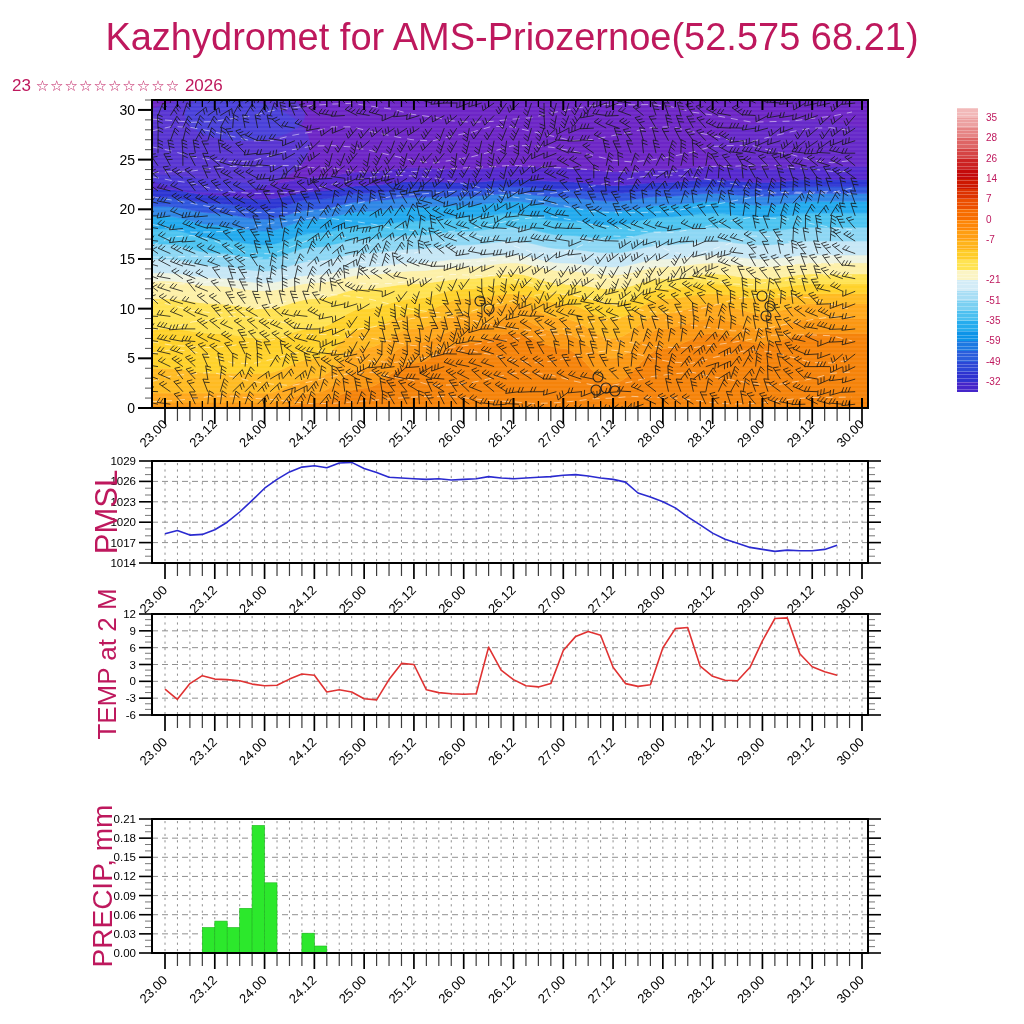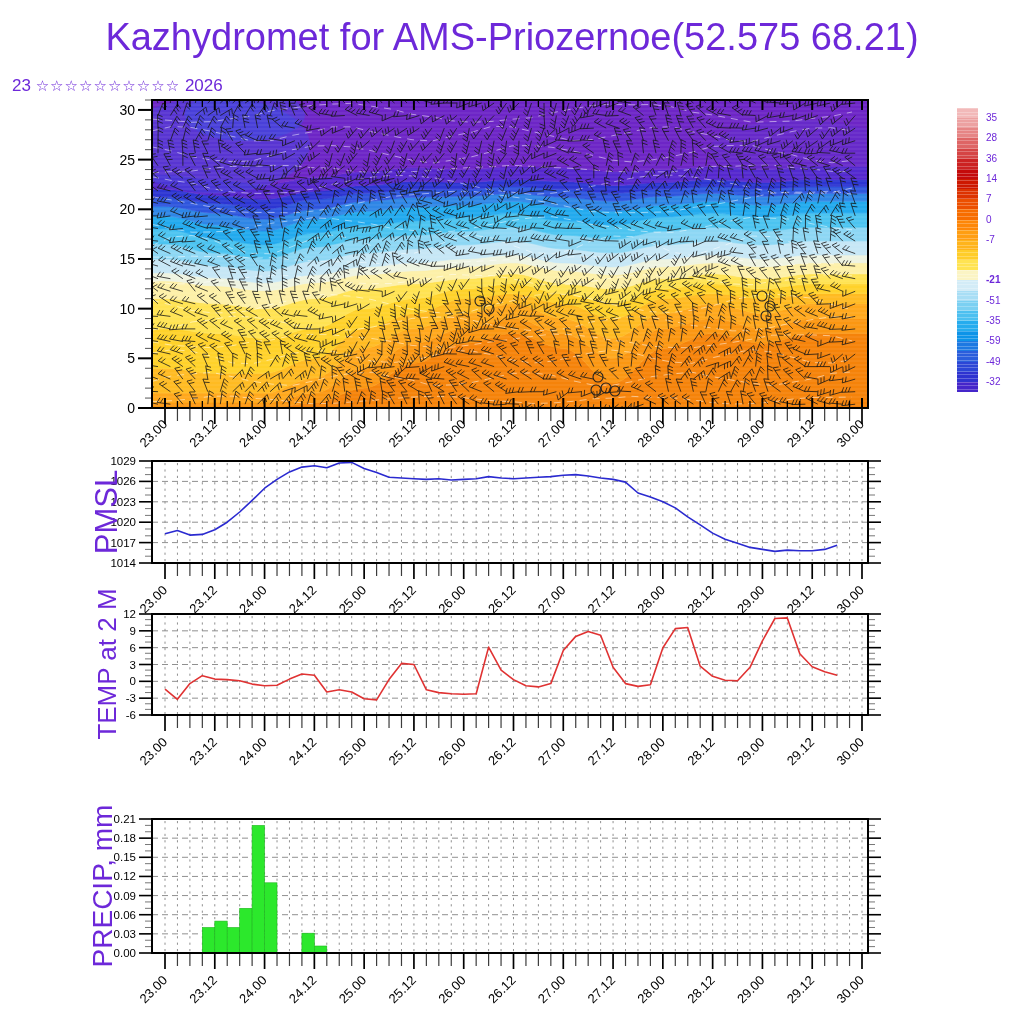--- a/index.html
+++ b/index.html
@@ -1,17 +1,17 @@
 <!DOCTYPE html>
 <html><head>
 <meta charset="utf-8">
 <style>
   html,body{margin:0;padding:0;background:#fff;}
   #page{position:relative;width:1024px;height:1024px;background:#fff;overflow:hidden;
-        font-family:"Liberation Sans","DejaVu Sans",sans-serif;color:#6d28d9;}
+        font-family:"Liberation Sans","DejaVu Sans",sans-serif;color:#be185d;}
   #main-title{position:absolute;top:16px;left:0;width:1024px;text-align:center;
         font-size:38px;font-weight:400;letter-spacing:0px;white-space:nowrap;}
   #sub-title{position:absolute;top:76px;left:12px;width:1020px;text-align:left;font-size:17px;}
   #sub-title .stars{font-size:15px;letter-spacing:1px;}
   .vtitle{position:absolute;white-space:nowrap;transform:translate(-50%,-50%) rotate(-90deg);}
   #pmsl-title{left:107px;top:512px;font-size:31px;}
   #temp-title{left:107px;top:664px;font-size:26px;}
   #precip-title{left:103px;top:886px;font-size:28px;}
   #chart-svg{position:absolute;left:0;top:0;}
   #colorbar{position:absolute;left:957px;top:108px;width:21px;height:284px;border:0;}
@@ -860,26 +860,26 @@
   <div class="vtitle" id="pmsl-title">PMSL</div>
   <div class="vtitle" id="temp-title">TEMP at 2 M</div>
   <div class="vtitle" id="precip-title">PRECIP, mm</div>
 
   <div id="colorbar" style="background: linear-gradient(rgb(242, 185, 185) 0%, rgb(242, 185, 185) 3.57%, rgb(236, 161, 161) 3.57%, rgb(236, 161, 161) 7.14%, rgb(230, 133, 133) 7.14%, rgb(230, 133, 133) 10.71%, rgb(222, 101, 101) 10.71%, rgb(222, 101, 101) 14.29%, rgb(213, 68, 68) 14.29%, rgb(213, 68, 68) 17.86%, rgb(204, 34, 34) 17.86%, rgb(204, 34, 34) 21.43%, rgb(196, 11, 11) 21.43%, rgb(196, 11, 11) 25%, rgb(205, 24, 0) 25%, rgb(205, 24, 0) 28.57%, rgb(221, 51, 0) 28.57%, rgb(221, 51, 0) 32.14%, rgb(236, 80, 0) 32.14%, rgb(236, 80, 0) 35.71%, rgb(247, 109, 0) 35.71%, rgb(247, 109, 0) 39.29%, rgb(254, 135, 8) 39.29%, rgb(254, 135, 8) 42.86%, rgb(255, 158, 18) 42.86%, rgb(255, 158, 18) 46.43%, rgb(255, 180, 28) 46.43%, rgb(255, 180, 28) 50%, rgb(255, 205, 42) 50%, rgb(255, 205, 42) 53.57%, rgb(255, 227, 82) 53.57%, rgb(255, 227, 82) 57.14%, rgb(251, 244, 196) 57.14%, rgb(251, 244, 196) 60.71%, rgb(211, 236, 247) 60.71%, rgb(211, 236, 247) 64.29%, rgb(168, 222, 245) 64.29%, rgb(168, 222, 245) 67.86%, rgb(123, 208, 242) 67.86%, rgb(123, 208, 242) 71.43%, rgb(77, 192, 240) 71.43%, rgb(77, 192, 240) 75%, rgb(37, 172, 238) 75%, rgb(37, 172, 238) 78.57%, rgb(13, 148, 232) 78.57%, rgb(13, 148, 232) 82.14%, rgb(29, 121, 226) 82.14%, rgb(29, 121, 226) 85.71%, rgb(43, 94, 220) 85.71%, rgb(43, 94, 220) 89.29%, rgb(44, 70, 214) 89.29%, rgb(44, 70, 214) 92.86%, rgb(46, 51, 208) 92.86%, rgb(46, 51, 208) 96.43%, rgb(69, 38, 202) 96.43%, rgb(69, 38, 202) 100%);">
       <div class="stripes"></div>
     </div>
   <div id="cb-labels">
       <div class="cb-label" style="top: 111.143px;">35</div>
       <div class="cb-label" style="top: 131.429px;">28</div>
-      <div class="cb-label" style="top: 151.714px;">36</div>
+      <div class="cb-label" style="top: 151.714px;">26</div>
       <div class="cb-label" style="top: 172px;">14</div>
       <div class="cb-label" style="top: 192.286px;">7</div>
       <div class="cb-label" style="top: 212.571px;">0</div>
       <div class="cb-label" style="top: 232.857px;">-7</div>
       <div class="cb-label" style="top: 253.143px; margin-left: 46px;">-14</div>
-      <div class="cb-label" style="top: 273.429px; font-weight: bold;">-21</div>
+      <div class="cb-label" style="top: 273.429px;">-21</div>
       <div class="cb-label" style="top: 293.714px;">-51</div>
       <div class="cb-label" style="top: 314px;">-35</div>
       <div class="cb-label" style="top: 334.286px;">-59</div>
       <div class="cb-label" style="top: 354.571px;">-49</div>
       <div class="cb-label" style="top: 374.857px;">-32</div>
     </div>
 </div>
 
 </body></html>

